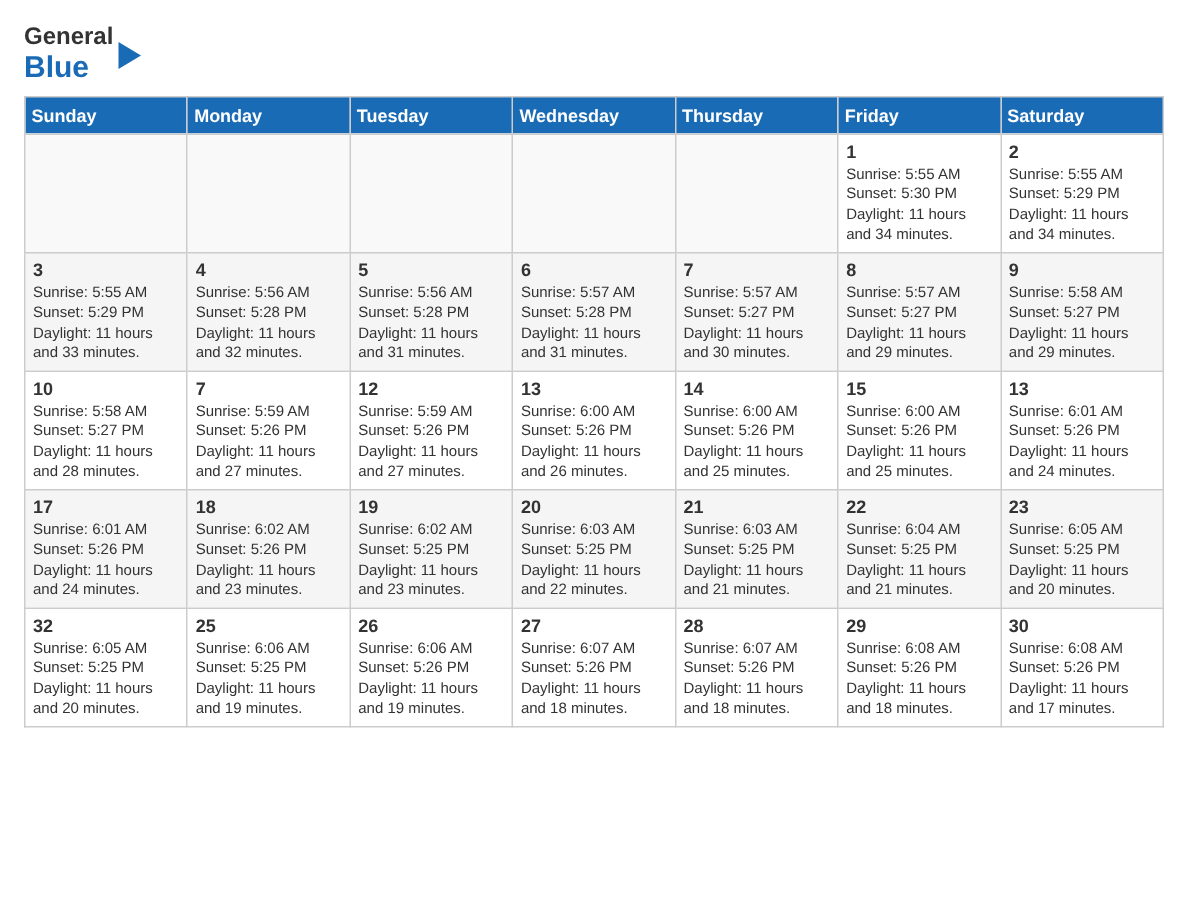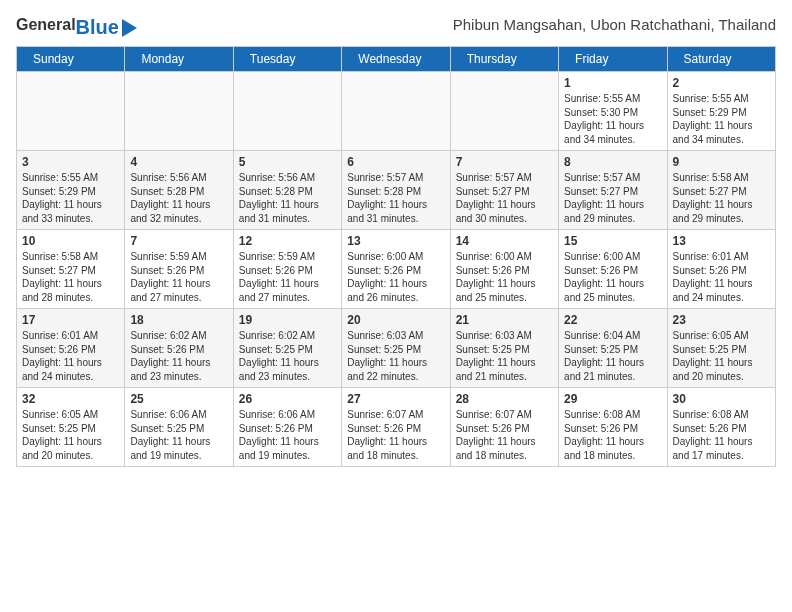--- a/index.html
+++ b/index.html
@@ -30,22 +30,22 @@
     }
     .calendar {
       width: 100%;
       border-collapse: collapse;
       margin-top: 8px;
     }
     .calendar th {
       background-color: #1a6bb5;
       color: #fff;
       font-size: 12px;
-      font-weight: normal;
-      padding: 5px 16px;
+      font-weight: bold;
+      padding: 5px 4px;
       text-align: left;
       border: 1px solid #ccc;
     }
     .calendar td {
       border: 1px solid #ccc;
       vertical-align: top;
       padding: 4px 5px;
       width: 108px;
       min-height: 80px;
       font-size: 10.5px;
@@ -68,20 +68,21 @@
       font-size: 10px;
       line-height: 1.35;
       color: #333;
     }
     .logo-group {
       display: flex;
       align-items: center;
     }
     .logo-name {
       display: flex;
+      flex-direction: column;
       line-height: 1.1;
     }
     .logo-name .general {
       font-size: 16px;
       font-weight: bold;
       color: #333;
     }
     .logo-name .blue-text {
       font-size: 20px;
       font-weight: bold;
@@ -101,21 +102,20 @@
 
 <div class="header">
   <div class="logo-group">
     <div class="logo-name">
       <span class="general">General</span>
       <span class="blue-text">Blue</span>
     </div>
     <div class="arrow-shape"></div>
   </div>
   <div class="title-block">
-    <div class="subtitle">Phibun Mangsahan, Ubon Ratchathani, Thailand</div>
   </div>
 </div>
 
 <table class="calendar">
   <thead>
     <tr>
     <th>Sunday</th>
         <th>Monday</th>
         <th>Tuesday</th>
         <th>Wednesday</th>

